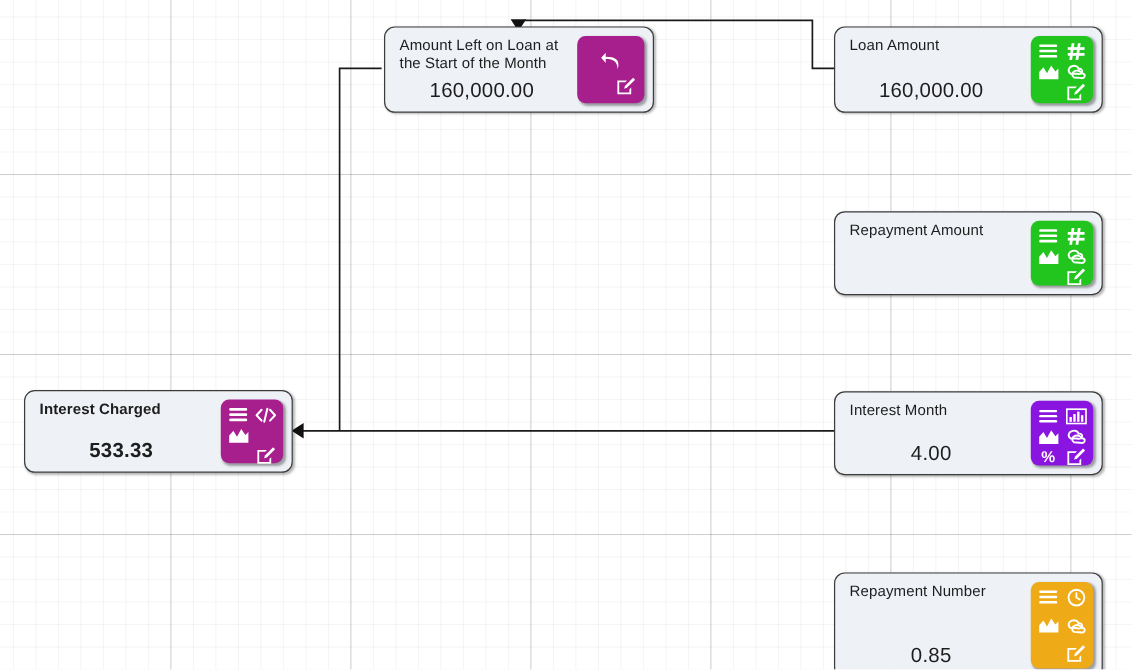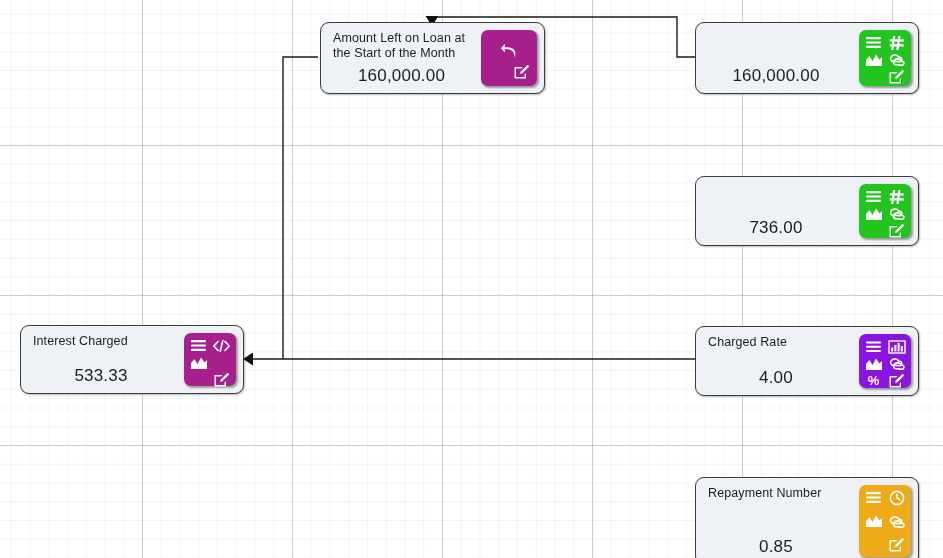--- a/index.html
+++ b/index.html
@@ -154,20 +154,21 @@
           <svg width="17" height="16" viewBox="0 0 17 16" fill="none">
             <path d="M1.5 3 L1.5 14.5 L13 14.5 L13 9 L11.5 10.5 L11.5 13 L3 13 L3 4.5 L8 4.5 L9.5 3 Z" fill="#ffffff"></path>
             <path d="M14.6 0.8 L16.2 2.4 L9.4 9.2 L7.1 9.9 L7.8 7.6 Z" fill="#ffffff"></path>
           </svg>
         </span>
       </div>
     </div>
   </div>
 
   <div class="node" style="left:695px; top:22px; width:224px; height:72px;">
+    <div class="node-title">Loan Amount</div>
     <div class="node-value">160,000.00</div>
     <div class="badge" style="background:#22c41e;">
       <span class="ico">
         <svg width="17" height="13" viewBox="0 0 17 13">
             <g fill="#fff">
           <rect x="1" y="1" width="15" height="2.2" rx="1"></rect>
           <rect x="1" y="5.4" width="15" height="2.2" rx="1"></rect>
           <rect x="1" y="9.8" width="15" height="2.2" rx="1"></rect>
         </g>
           </svg>
@@ -198,21 +199,21 @@
       <span class="ico col2">
         <svg width="17" height="16" viewBox="0 0 17 16">
           <path d="M1.5 3 L1.5 14.5 L13 14.5 L13 9 L11.5 10.5 L11.5 13 L3 13 L3 4.5 L8 4.5 L9.5 3 Z" fill="#fff"></path>
           <path d="M14.6 0.8 L16.2 2.4 L9.4 9.2 L7.1 9.9 L7.8 7.6 Z" fill="#fff"></path>
         </svg>
       </span>
     </div>
   </div>
 
   <div class="node" style="left:695px; top:176px; width:224px; height:70px;">
-    <div class="node-value">736.00</div>
+    <div class="node-title">Repayment Amount</div>
     <div class="badge" style="background:#22c41e;">
       <span class="ico">
         <svg width="17" height="13" viewBox="0 0 17 13">
             <g fill="#fff">
           <rect x="1" y="1" width="15" height="2.2" rx="1"></rect>
           <rect x="1" y="5.4" width="15" height="2.2" rx="1"></rect>
           <rect x="1" y="9.8" width="15" height="2.2" rx="1"></rect>
         </g>
           </svg>
       </span>
@@ -241,21 +242,21 @@
       </span>
       <span class="ico col2">
         <svg width="17" height="16" viewBox="0 0 17 16">
           <path d="M1.5 3 L1.5 14.5 L13 14.5 L13 9 L11.5 10.5 L11.5 13 L3 13 L3 4.5 L8 4.5 L9.5 3 Z" fill="#fff"></path>
           <path d="M14.6 0.8 L16.2 2.4 L9.4 9.2 L7.1 9.9 L7.8 7.6 Z" fill="#fff"></path>
         </svg>
       </span>
     </div>
   </div>
 
-  <div class="node" style="left:20px; top:325px; width:224px; height:69px;">
+  <div class="node" style="left:20px; top:325px; width:224px; height:69px;font-weight:bold;">
     <div class="node-title">Interest Charged</div>
     <div class="node-value">533.33</div>
     <div class="badge" style="background:#a61f8c;">
       <span class="ico">
         <svg width="17" height="13" viewBox="0 0 17 13">
             <g fill="#fff">
           <rect x="1" y="1" width="15" height="2.2" rx="1"></rect>
           <rect x="1" y="5.4" width="15" height="2.2" rx="1"></rect>
           <rect x="1" y="9.8" width="15" height="2.2" rx="1"></rect>
         </g>
@@ -279,21 +280,21 @@
       <span class="ico col2">
         <svg width="17" height="16" viewBox="0 0 17 16">
           <path d="M1.5 3 L1.5 14.5 L13 14.5 L13 9 L11.5 10.5 L11.5 13 L3 13 L3 4.5 L8 4.5 L9.5 3 Z" fill="#fff"></path>
           <path d="M14.6 0.8 L16.2 2.4 L9.4 9.2 L7.1 9.9 L7.8 7.6 Z" fill="#fff"></path>
         </svg>
       </span>
     </div>
   </div>
 
   <div class="node" style="left:695px; top:326px; width:224px; height:70px;">
-    <div class="node-title">Charged Rate</div>
+    <div class="node-title">Interest Month</div>
     <div class="node-value">4.00</div>
     <div class="badge" style="background:#8a14e0;">
       <span class="ico">
         <svg width="17" height="12" viewBox="0 0 17 12">
             <g fill="#fff">
           <rect x="1" y="0.6" width="15" height="2" rx="1"></rect>
           <rect x="1" y="4.8" width="15" height="2" rx="1"></rect>
           <rect x="1" y="9" width="15" height="2" rx="1"></rect>
         </g>
           </svg>

